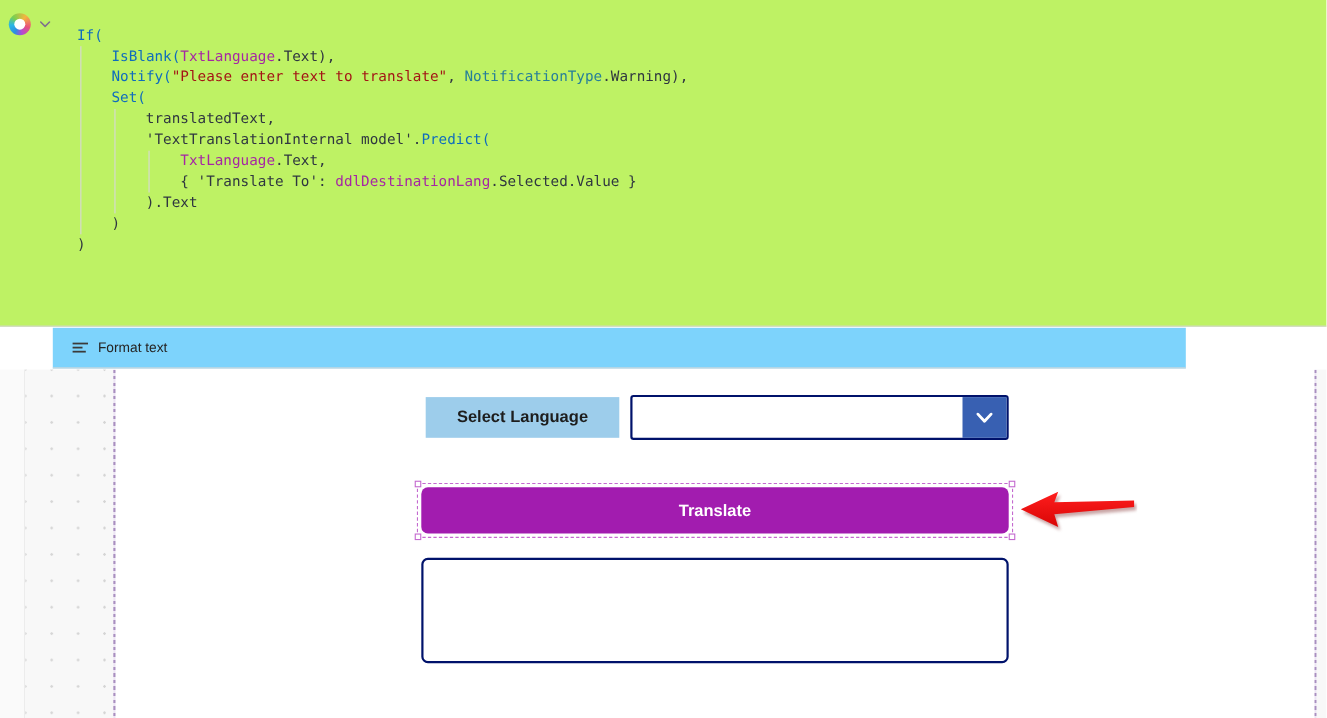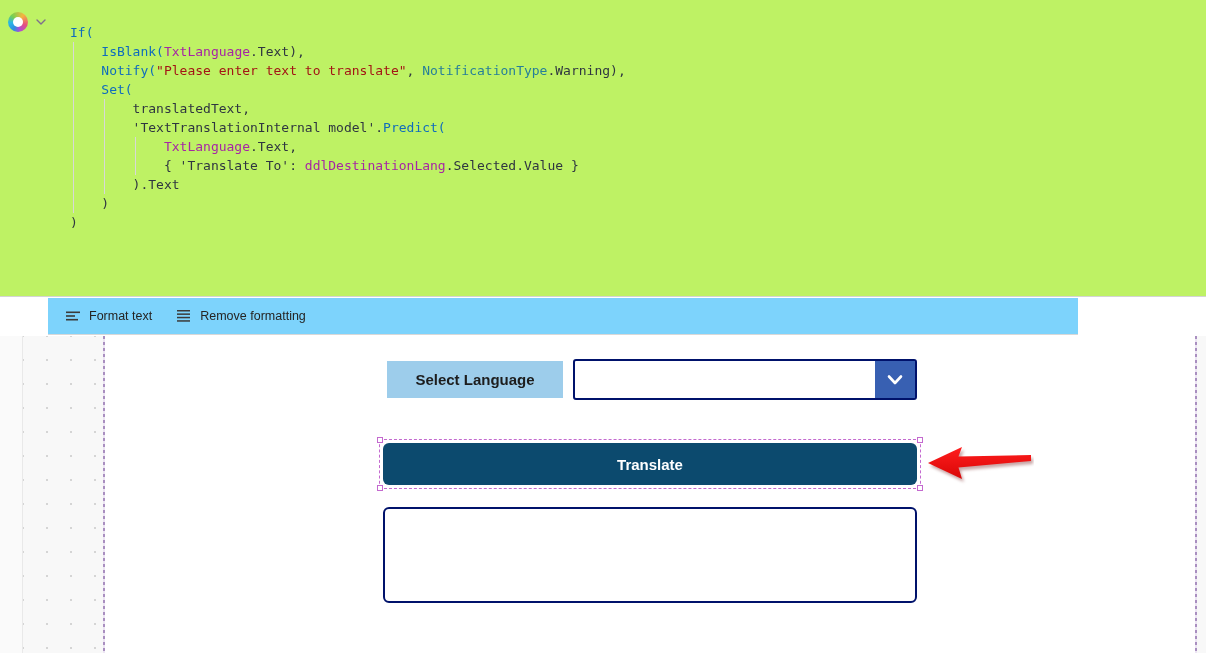--- a/index.html
+++ b/index.html
@@ -46,21 +46,21 @@
     display:flex;align-items:center;justify-content:center;font-size:15px;font-weight:bold;color:#1d1d1d;}
   .app-dropdown{position:absolute;left:573px;top:359px;width:344px;height:41px;background:#fff;
     border:2px solid #00126b;border-radius:3px;box-sizing:border-box;cursor:pointer;}
   .dd-value{position:absolute;left:12px;top:0;bottom:0;display:flex;align-items:center;font-size:15px;color:#1d1d1d;}
   .dd-chev-box{position:absolute;right:0;top:0;bottom:0;width:40px;background:#3860b2;display:flex;align-items:center;justify-content:center;}
   .selection-outline{position:absolute;left:379px;top:439px;width:542px;height:50px;
     border:1px dashed #c469cf;box-sizing:border-box;pointer-events:none;}
   .sel-handle{position:absolute;width:6px;height:6px;background:#fff;border:1px solid #c469cf;box-sizing:border-box;}
   .sel-handle.tl{left:-3px;top:-3px}.sel-handle.tr{right:-3px;top:-3px}
   .sel-handle.bl{left:-3px;bottom:-3px}.sel-handle.br{right:-3px;bottom:-3px}
-  .app-button{position:absolute;left:383px;top:443px;width:534px;height:42px;background:#0c4a6e;border:none;
+  .app-button{position:absolute;left:383px;top:443px;width:534px;height:42px;background:#a21caf;border:none;
     border-radius:6px;color:#ffffff;font-family:"Liberation Sans",sans-serif;font-size:15px;font-weight:bold;
     display:flex;align-items:center;justify-content:center;cursor:pointer;}
   .app-textbox{position:absolute;left:383px;top:507px;width:534px;height:96px;background:#fff;
     border:2px solid #00126b;border-radius:6px;box-sizing:border-box;}
   .red-arrow{position:absolute;left:926px;top:443px;width:108px;height:42px;}
 </style>
 </head>
 <body>
 
 <div class="formula-area">
@@ -79,31 +79,20 @@
 <div class="toolbar">
   <div class="tb-item">
     <span class="tb-icon">
       <svg width="16" height="14" viewBox="0 0 16 14">
         <rect x="1" y="2.5" width="14" height="1.6" fill="#3b3a39"></rect>
         <rect x="1" y="6.2" width="9" height="1.6" fill="#3b3a39"></rect>
         <rect x="1" y="9.9" width="12" height="1.6" fill="#3b3a39"></rect>
       </svg>
     </span>
     <span>Format text</span>
-  </div>
-  <div class="tb-item">
-    <span class="tb-icon">
-      <svg width="16" height="14" viewBox="0 0 16 14">
-        <rect x="1" y="1" width="13" height="1.5" fill="#3b3a39"></rect>
-        <rect x="1" y="4.4" width="13" height="1.5" fill="#3b3a39"></rect>
-        <rect x="1" y="7.8" width="13" height="1.5" fill="#3b3a39"></rect>
-        <rect x="1" y="11.2" width="13" height="1.5" fill="#3b3a39"></rect>
-      </svg>
-    </span>
-    <span>Remove formatting</span>
   </div>
 </div>
 
 <div class="canvas">
   <div class="left-strip"></div>
   <div class="grid-strip"></div>
   <div class="screen-edge" id="edge-left"></div>
   <div class="screen-edge" id="edge-right"></div>
   <div class="right-strip"></div>
 </div>

